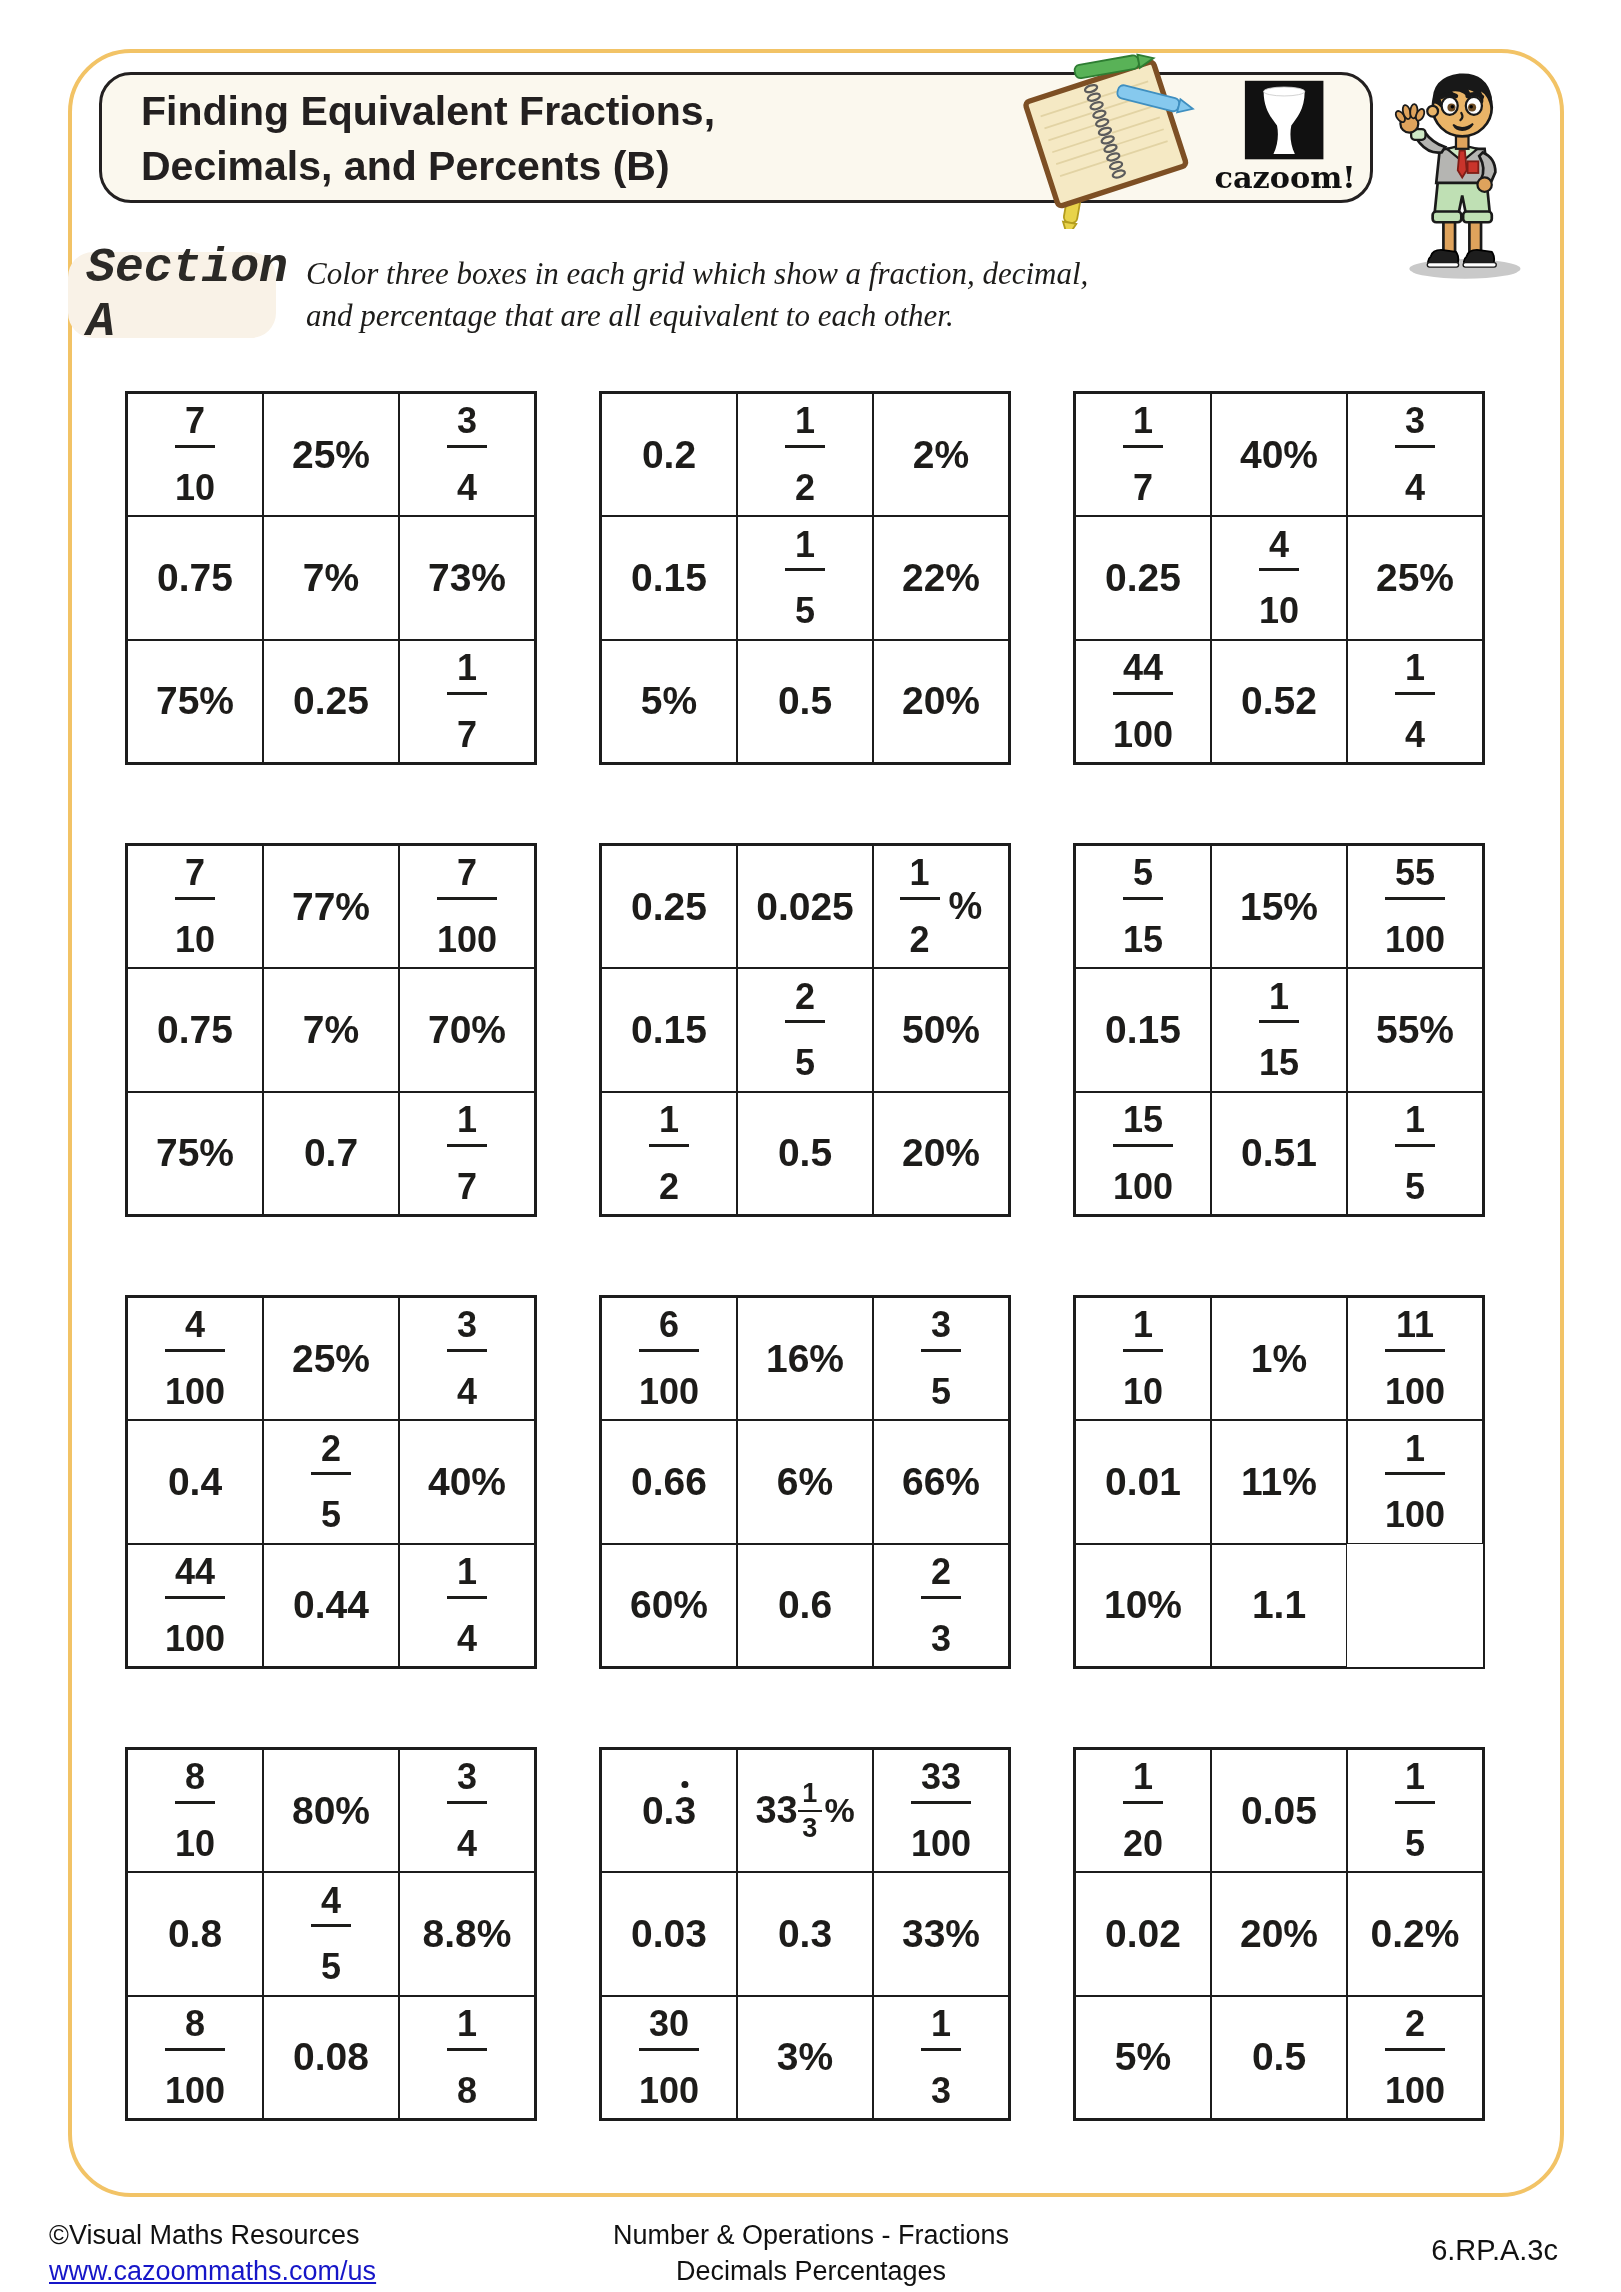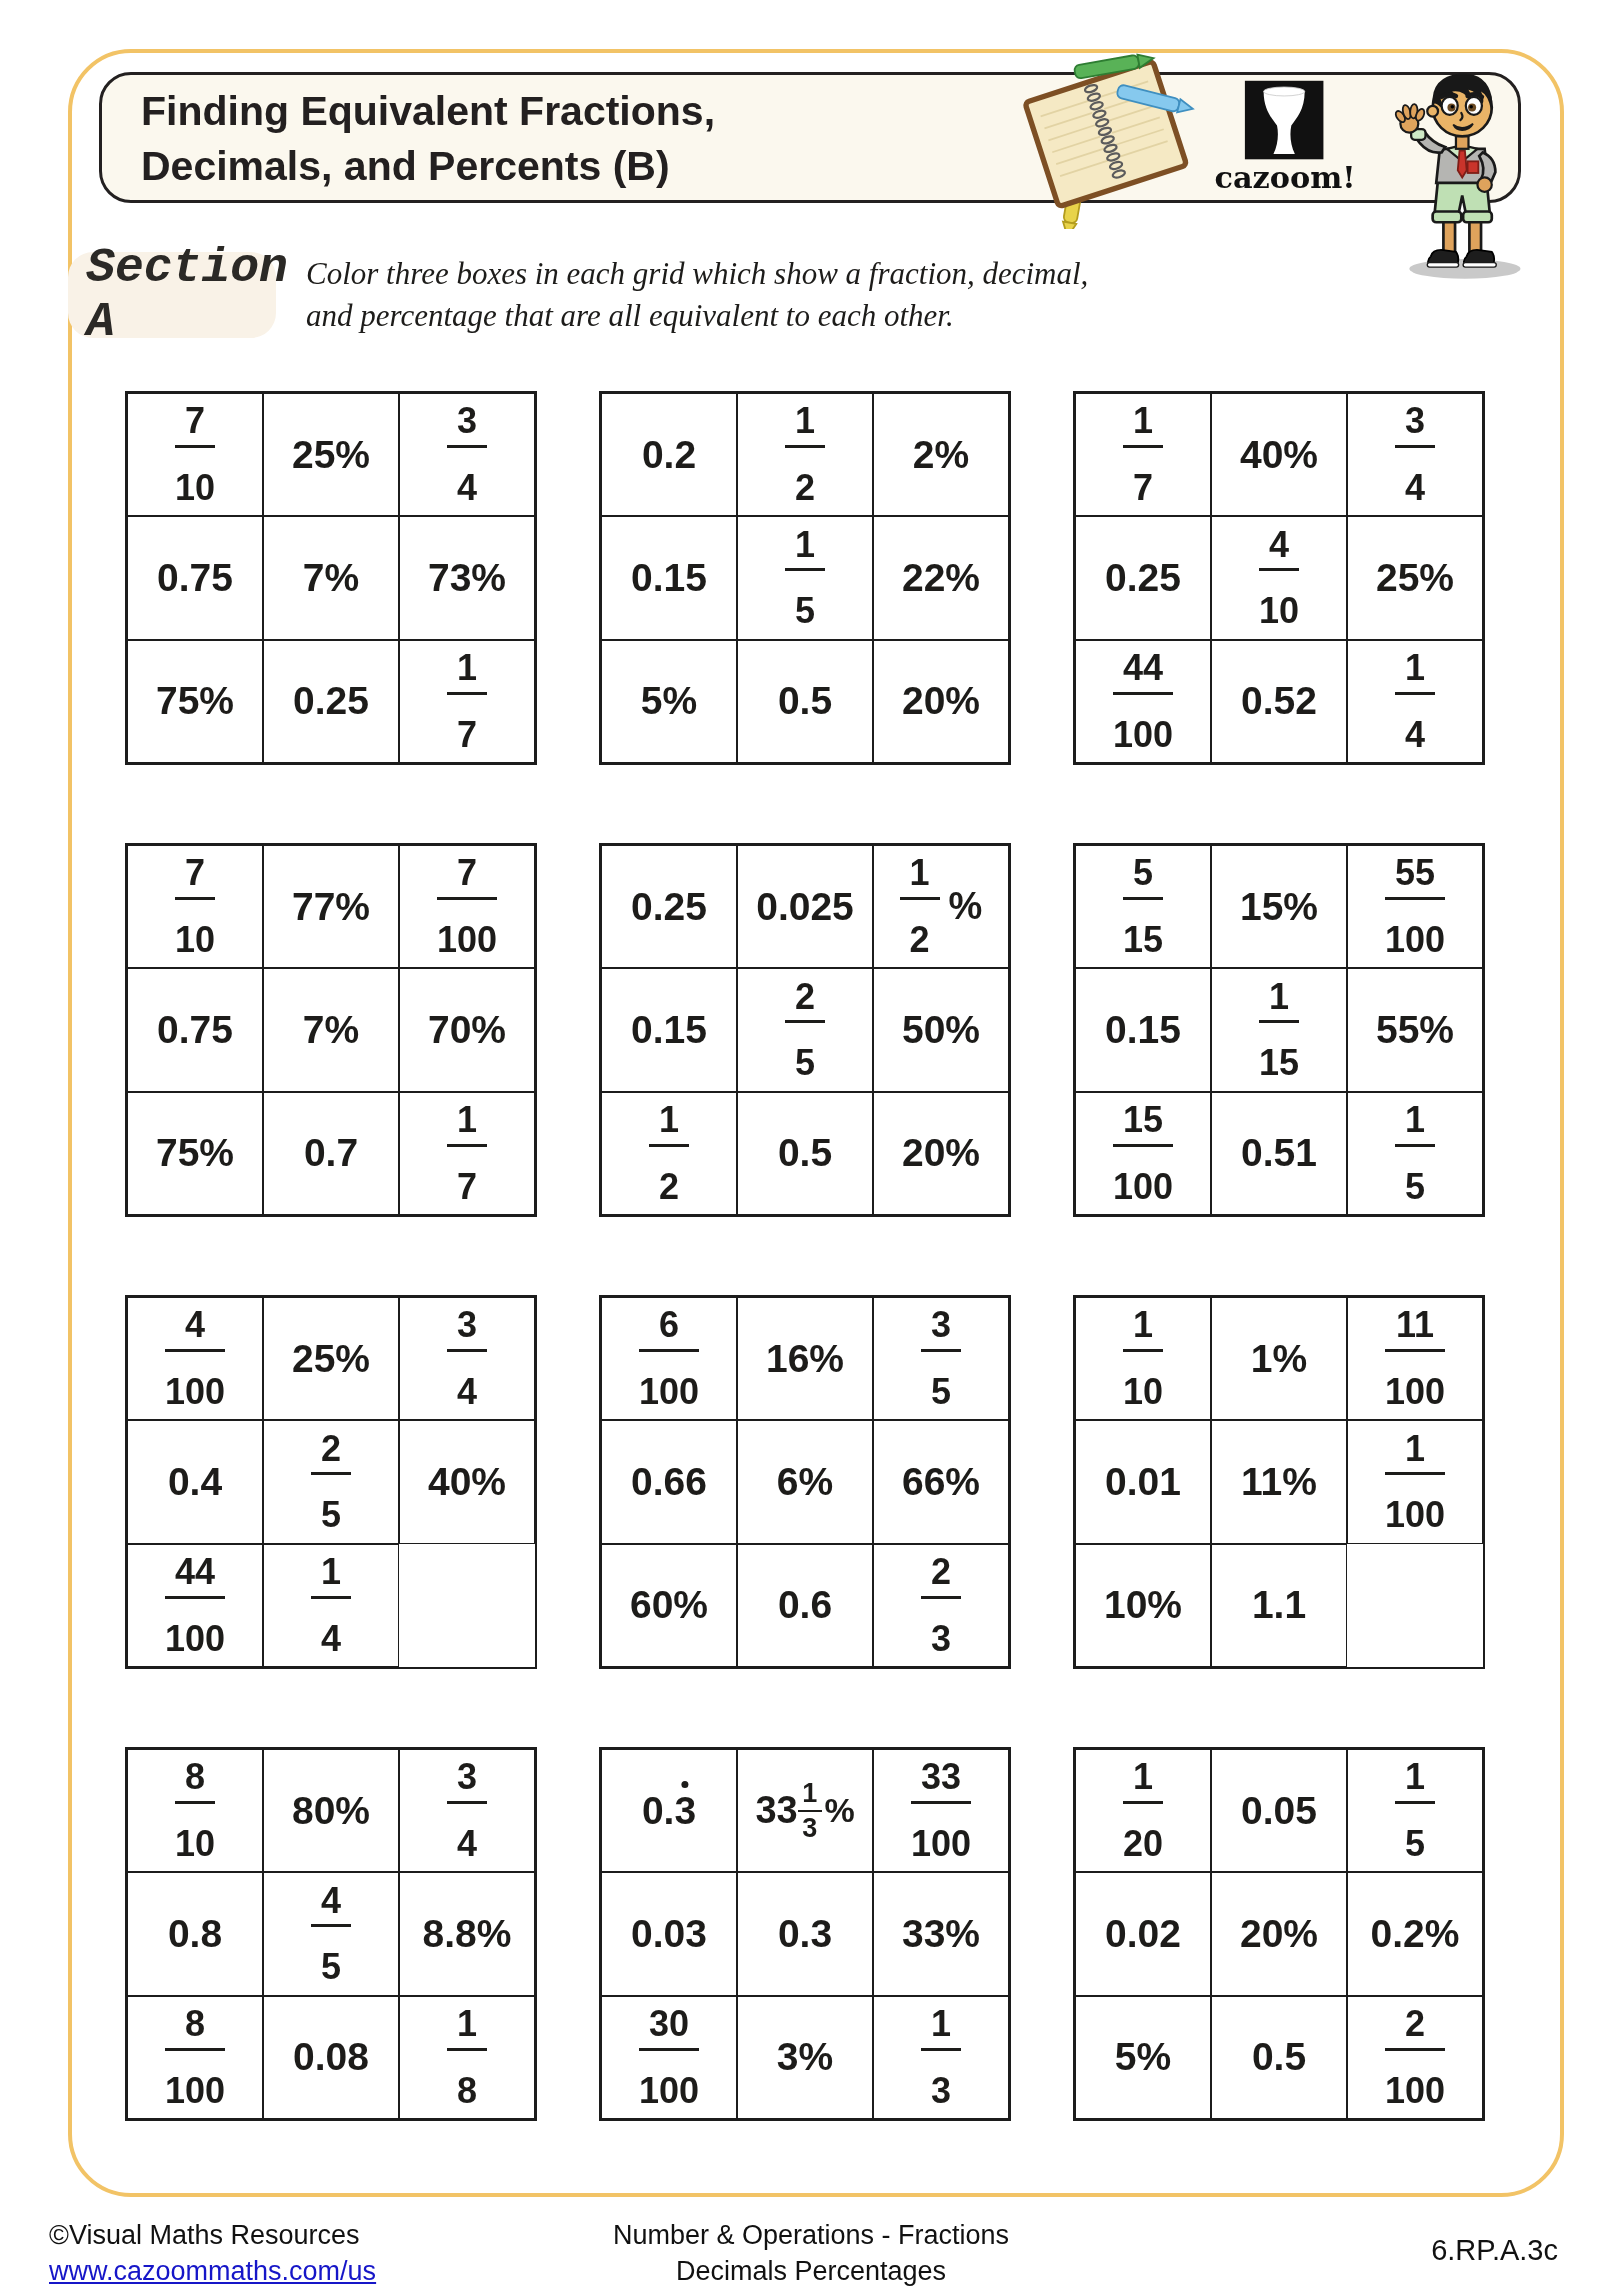--- a/index.html
+++ b/index.html
@@ -3,21 +3,21 @@
 <meta charset="utf-8">
 <style>
   html,body{margin:0;padding:0;background:#ffffff;}
   body{width:1622px;height:2293px;position:relative;font-family:"Liberation Sans",sans-serif;color:#1d1c1a;overflow:hidden;}
 
   
   .card{position:absolute;left:68px;top:49px;width:1488px;height:2140px;
         border:4.5px solid #f2c366;border-radius:63px;background:#ffffff;}
 
   
-  .title-box{position:absolute;left:99px;top:72px;width:1422px;height:131px;
+  .title-box{position:absolute;left:99px;top:72px;width:1274px;height:131px;
              background:#fbf8ee;border:3.6px solid #232020;border-radius:32px;box-sizing:border-box;}
   .title-text{position:absolute;left:39px;top:9px;font-size:41px;font-weight:700;
               color:#232020;line-height:55px;letter-spacing:0px;}
 
   
   .notebook{position:absolute;left:1010px;top:45px;width:193px;height:184px;}
 
   
   .cazoom{position:absolute;left:1207px;top:79px;width:157px;height:116px;}
 
@@ -465,20 +465,23 @@
       <div class="cell">
         <span class="val">40%</span>
       </div>
       <div class="cell">
         <span class="frac">
           <span class="num">44</span>
           <span class="den">100</span>
         </span>
       </div>
       <div class="cell">
+        <span class="val">0.44</span>
+      </div>
+      <div class="cell">
         <span class="frac">
           <span class="num">1</span>
           <span class="den">4</span>
         </span>
       </div>
     </div>
     <div class="grid">
       <div class="cell">
         <span class="frac">
           <span class="num">6</span>

